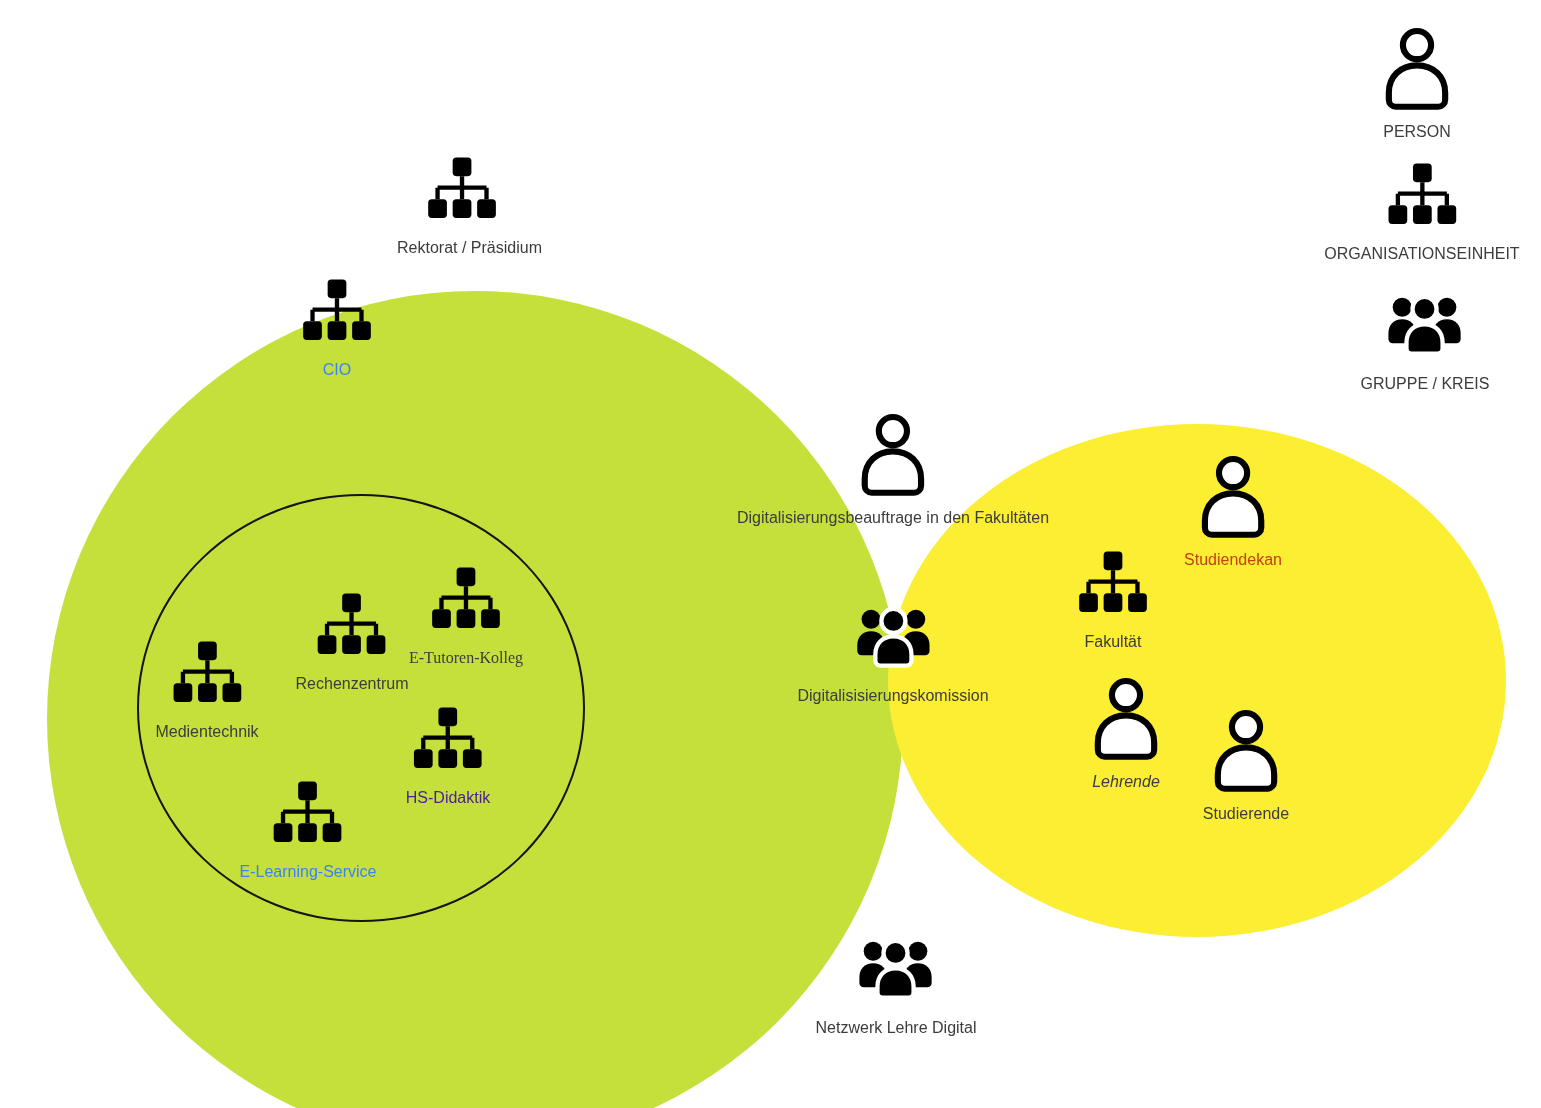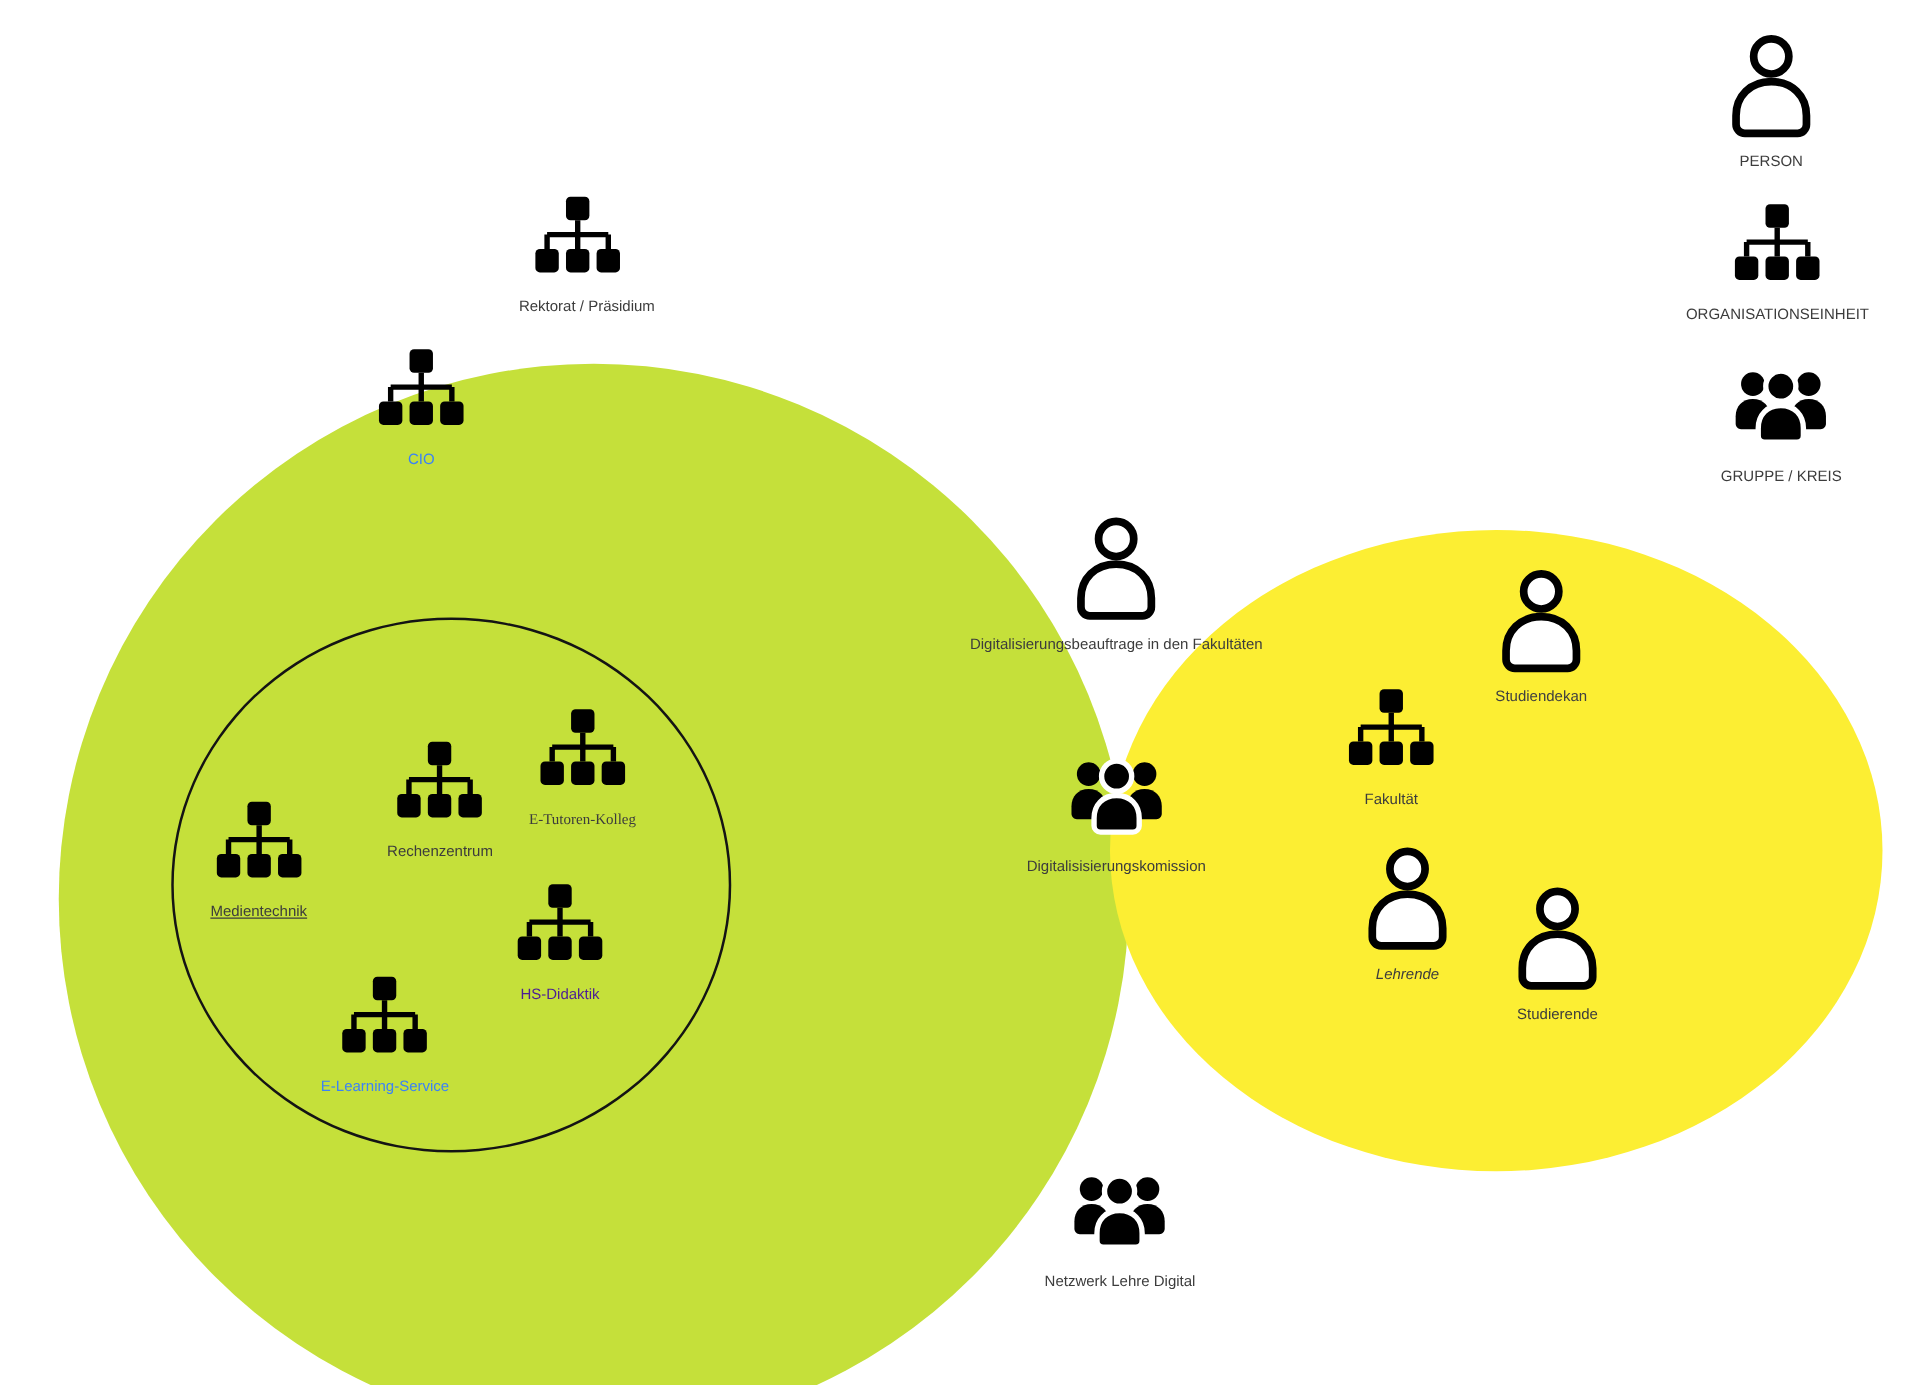--- a/index.html
+++ b/index.html
@@ -24,21 +24,21 @@
   }
   .node {
     position: absolute;
     transform: translateX(-50%);
     display: flex;
     flex-direction: column;
     align-items: center;
   }
   .node .label {
     margin-top: 10px;
-    font-size: 12px;
+    font-size: 16px;
     line-height: 1.25;
     color: #3c3c3c;
     white-space: nowrap;
     text-align: center;
   }
   .icon { display: block; overflow: visible; }
   .icon.orgunit { width: 72px; height: 72px; }
   .icon.person  { width: 88px; height: 88px; }
   .icon.group   { width: 86px; height: 86px; }
   .defs-hidden { position: absolute; width: 0; height: 0; overflow: hidden; }
@@ -98,21 +98,21 @@
   <div class="node" style="left:466px;top:566px">
     <svg class="icon orgunit">
         <use href="#icon-orgunit"></use>
       </svg>
     <div class="label" style="color: rgb(60, 60, 60); font-family: Liberation Serif, serif;">E-Tutoren-Kolleg</div>
   </div>
   <div class="node" style="left:207px;top:640px">
     <svg class="icon orgunit">
         <use href="#icon-orgunit"></use>
       </svg>
-    <div class="label" style="color: rgb(60, 60, 60); text-decoration: underline;">Medientechnik</div>
+    <div class="label" style="color: rgb(60, 60, 60);">Medientechnik</div>
   </div>
   <div class="node" style="left:448px;top:706px">
     <svg class="icon orgunit">
         <use href="#icon-orgunit"></use>
       </svg>
     <div class="label" style="color: #4c1d95;">HS-Didaktik</div>
   </div>
   <div class="node" style="left:308px;top:780px">
     <svg class="icon orgunit">
         <use href="#icon-orgunit"></use>
@@ -136,21 +136,21 @@
     <svg class="icon group">
         <use href="#icon-group"></use>
       </svg>
     <div class="label" style="color: rgb(60, 60, 60);">Netzwerk Lehre Digital</div>
   </div>
 
   <div class="node" style="left:1233px;top:452px">
     <svg class="icon person">
         <use href="#icon-person"></use>
       </svg>
-    <div class="label" style="color: #404040;">Studiendekan</div>
+    <div class="label" style="color: #c2410c;">Studiendekan</div>
   </div>
   <div class="node" style="left:1113px;top:550px">
     <svg class="icon orgunit">
         <use href="#icon-orgunit"></use>
       </svg>
     <div class="label" style="color: rgb(60, 60, 60);">Fakultät</div>
   </div>
   <div class="node" style="left:1126px;top:674px">
     <svg class="icon person">
         <use href="#icon-person"></use>

